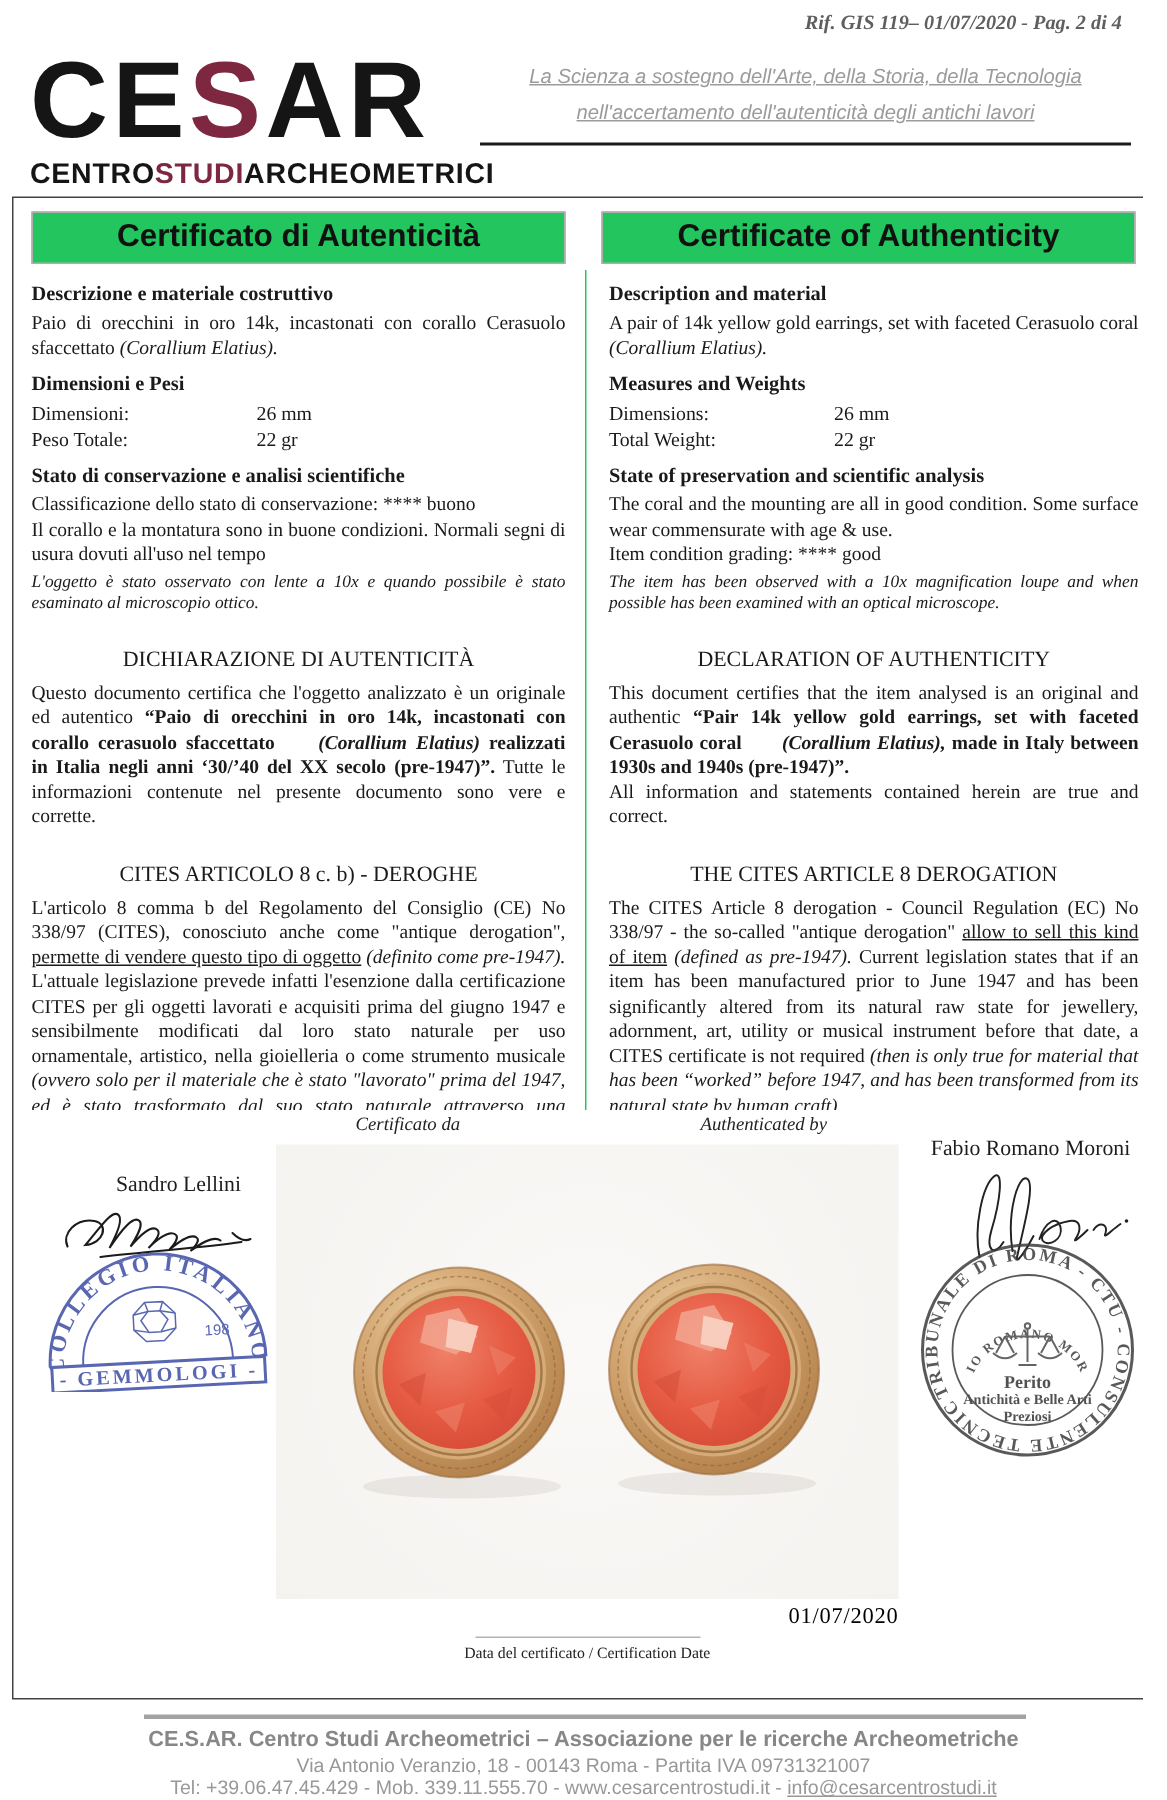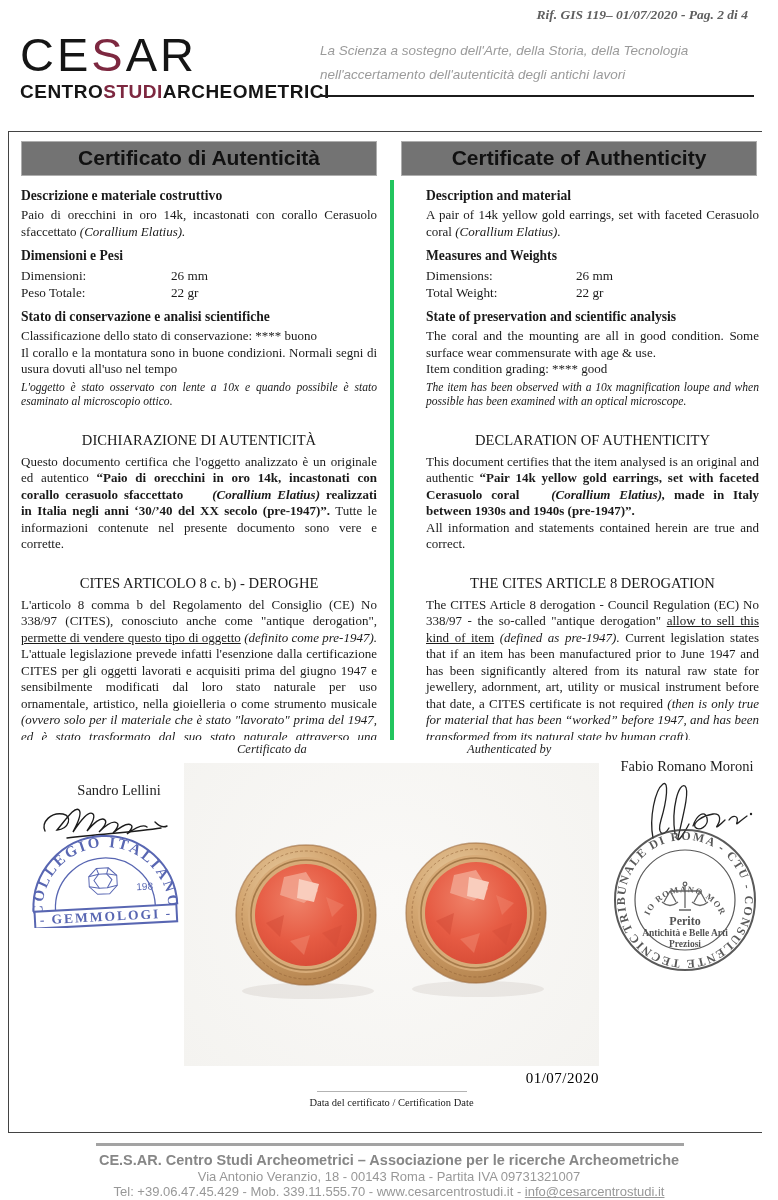--- a/index.html
+++ b/index.html
@@ -4,40 +4,40 @@
 <style>
   html,body{margin:0;padding:0;background:#fff;}
   .page{position:relative;width:762px;height:1200px;background:#fff;overflow:hidden;
         font-family:"Liberation Serif",serif;color:#1a1a1a;}
 
   
   .ref-line{text-align:right;font-style:italic;font-weight:bold;font-size:13.5px;
             color:#5f5f5f;padding:7px 14px 0 0;}
   .brand-row{display:flex;margin-top:8px;}
   .logo{margin-left:20px;width:300px;font-family:"Liberation Sans",sans-serif;}
-  .logo-main{font-weight:normal;font-size:47px;line-height:1;letter-spacing:3px;color:#151515;}
+  .logo-main{font-weight:bold;font-size:72px;line-height:1;letter-spacing:3px;color:#151515;}
   .logo-sub{font-weight:bold;font-size:19px;letter-spacing:.5px;color:#151515;margin-top:3px;}
   .maroon{color:#7d2840;}
-  .taglines{margin-left:auto;width:462px;
+  .taglines{margin-left:auto;width:462px;text-align:center;
             font-family:"Liberation Sans",sans-serif;font-style:italic;
-            color:#9b9b9b;font-size:13.5px;padding-top:12px;margin-right:8px;}
+            color:#9b9b9b;font-size:13.5px;padding-top:12px;margin-right:8px;text-decoration:underline;}
   .taglines .t2{margin-top:9px;}
   .tagline-rule{border-bottom:2px solid #1c1c1c;margin-top:13px;}
 
   
   .cert-box{position:absolute;left:8px;top:131px;width:762px;height:1002px;
             border:1.5px solid #434343;box-sizing:border-box;background:#fff;}
   .title-row{display:flex;gap:24px;padding:9px 12px 0 12px;}
-  .title-cell{flex:1;background:#737373;border:1px solid #aeaeae;text-align:center;
+  .title-cell{flex:1;background:#22c55e;border:1px solid #aeaeae;text-align:center;
               font-family:"Liberation Sans",sans-serif;font-weight:bold;font-size:21px;
               color:#111;padding:4px 0 5px;}
   .cols{display:flex;height:560px;overflow:hidden;padding:4px 10px 0 12px;}
   .col{width:50%;box-sizing:border-box;}
   .col-left{padding-right:13px;}
-  .col-right{border-left:4px solid #22c55e;padding-left:32px;}
+  .col-right{border-left:1px solid #22c55e;padding-left:15px;}
   .sec-h{font-weight:bold;font-size:13.6px;margin:8px 0 3px;}
   .body-p{font-size:13px;line-height:1.27;text-align:justify;margin:0;}
   .note-p{font-style:italic;font-size:11.6px;line-height:1.25;text-align:justify;margin:3px 0 0;}
   .dim-row{display:flex;font-size:13.2px;line-height:1.3;}
   .dim-lab{width:150px;}
   .center-h{text-align:center;font-weight:normal;font-size:14.6px;margin:22px 0 5px;}
   .b{font-weight:bold;} .i{font-style:italic;} .bi{font-weight:bold;font-style:italic;margin-left:23px;}
   .u{text-decoration:underline;}
 
   

